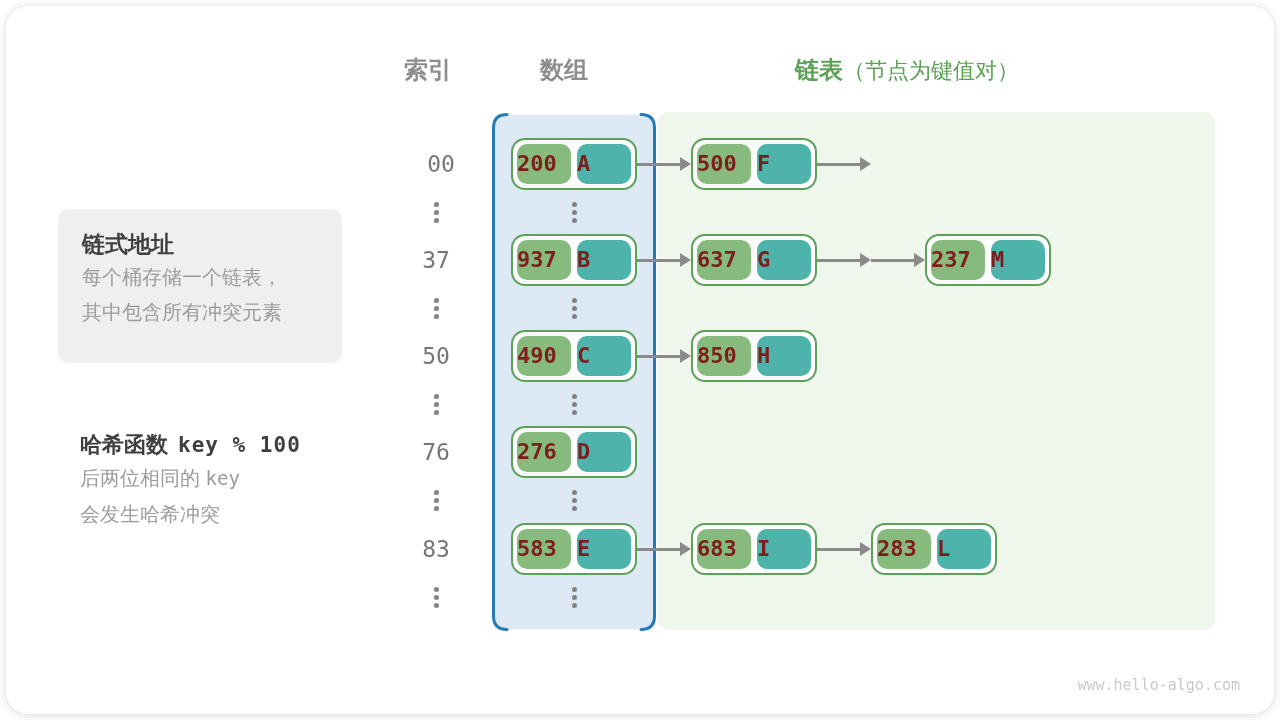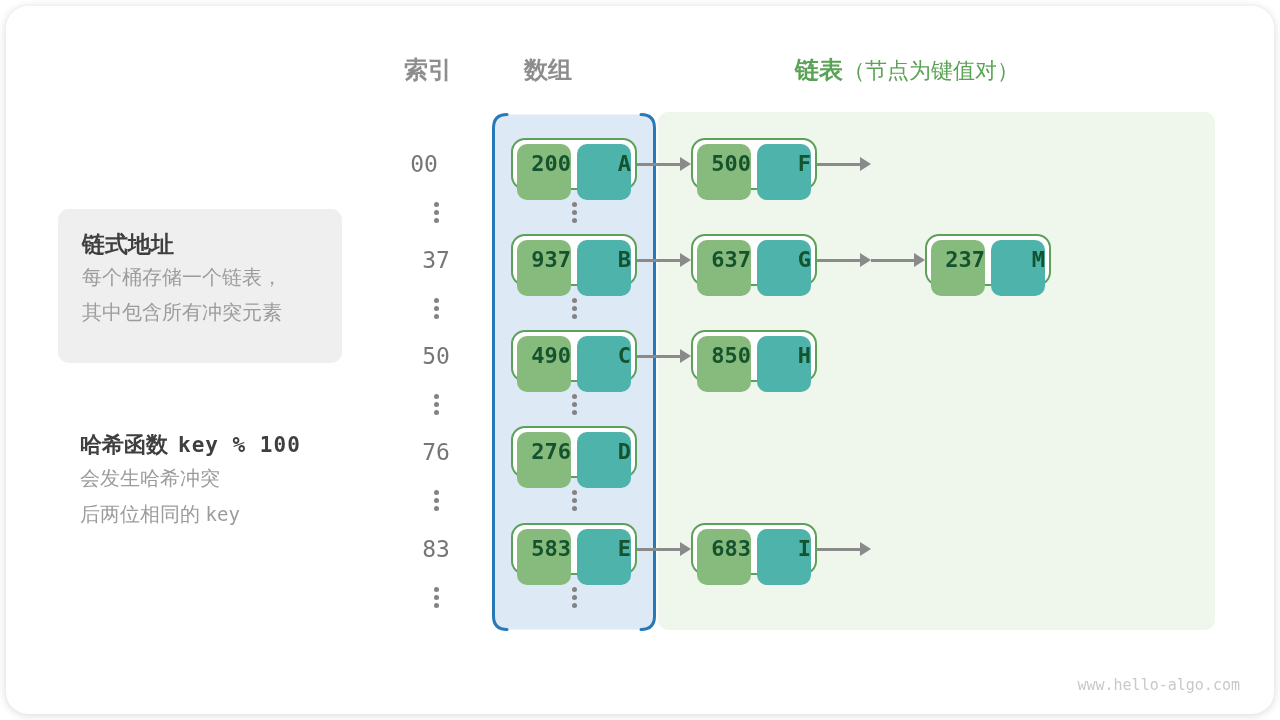--- a/index.html
+++ b/index.html
@@ -5,21 +5,21 @@
   html,body{margin:0;padding:0;background:#ffffff;}
   body{width:1280px;height:720px;position:relative;overflow:hidden;
        font-family:"Liberation Sans",sans-serif;}
   .canvas{position:absolute;left:6px;top:6px;width:1268px;height:708px;
           background:#ffffff;border-radius:22px;
           box-shadow:0 1px 8px rgba(0,0,0,0.16);}
   
   .hdr{position:absolute;top:48px;height:32px;line-height:32px;
        font-weight:700;font-size:24px;color:#8d8d8d;}
   .hdr-index{left:387px;width:70px;text-align:center;}
-  .hdr-array{left:518px;width:80px;}
+  .hdr-array{left:518px;width:80px;text-align:center;}
   .hdr-list{left:789px;white-space:nowrap;color:var(--header-green);}
   .hdr-list .anno{font-weight:400;font-size:22px;}
   
   .info-box{position:absolute;left:52px;top:203px;width:284px;height:154px;
             background:#efefef;border-radius:11px;box-sizing:border-box;
             padding:20px 24px;}
   .info-title{font-size:23px;font-weight:700;color:#3f3f3f;}
   .info-line{font-size:20px;color:#9c9c9c;line-height:35px;}
   .info-line:first-of-type{margin-top:12px;}
   
@@ -35,22 +35,22 @@
   .array-box .fill{fill:var(--array-fill);}
   .array-box .stroke{fill:none;stroke:var(--array-border);stroke-width:3;
                      stroke-linecap:round;}
   .list-panel{position:absolute;left:652px;top:106px;width:557px;height:518px;
               background:var(--list-panel-bg);border-radius:10px;}
   
   .node-row{position:absolute;left:505px;display:flex;height:52px;}
   .node{display:inline-flex;gap:6px;padding:4px;box-sizing:border-box;
         height:52px;background:#ffffff;border:2px solid var(--node-border);
         border-radius:14px;}
-  .node .key,.node .val{width:54px;height:56px;line-height:40px;
-        border-radius:10px;text-align:right;color:#14532d;
+  .node .key,.node .val{width:54px;height:40px;line-height:40px;
+        border-radius:10px;text-align:left;color:#7f1d1d;
         font-family:"DejaVu Sans Mono",monospace;font-size:22px;font-weight:700;}
   .node .key{background:var(--node-key-bg);}
   .node .val{background:var(--node-value-bg);}
   .arrow{width:54px;height:52px;position:relative;flex:none;}
   .arrow::before{content:'';position:absolute;left:0;right:8px;top:24.5px;
         height:3px;background:var(--arrow-gray);}
   .arrow::after{content:'';position:absolute;right:0;top:19px;width:0;height:0;
         border-left:11px solid var(--arrow-gray);
         border-top:7px solid transparent;border-bottom:7px solid transparent;}
   
@@ -72,34 +72,34 @@
   <div class="hdr hdr-list"><span>链表</span><span class="anno">（节点为键值对）</span></div>
 
   <div class="info-box">
     <div class="info-title">链式地址</div>
     <div class="info-line">每个桶存储一个链表，</div>
     <div class="info-line">其中包含所有冲突元素</div>
   </div>
 
   <div class="hash-note">
     <div class="hash-title"><span>哈希函数</span><span class="mono">key % 100</span></div>
+    <div class="hash-line"><span>后两位相同的</span> <span class="mono">key</span></div>
     <div class="hash-line">会发生哈希冲突</div>
-    <div class="hash-line"><span>后两位相同的</span> <span class="mono">key</span></div>
   </div>
 
   <svg class="array-box" width="164" height="518" viewBox="0 0 164 518">
     <rect class="fill" x="1.5" y="1.5" width="161" height="515" rx="13"></rect>
     <path class="stroke" d="M15 1.5 Q1.5 1.5 1.5 15 L1.5 503 Q1.5 516.5 15 516.5"></path>
     <path class="stroke" d="M149 1.5 Q162.5 1.5 162.5 15 L162.5 503 Q162.5 516.5 149 516.5"></path>
   </svg>
 
   <div class="list-panel"></div>
 
   <div id="diagram">
-      <div class="idx" style="left:388px;top:143px">00</div>
+      <div class="idx" style="left:405px;top:143px">00</div>
       <div class="node-row" style="top:132px">
         <span class="node">
           <span class="key">200</span>
           <span class="val">A</span>
         </span>
         <span class="arrow"></span>
         <span class="node">
           <span class="key">500</span>
           <span class="val">F</span>
         </span>
@@ -187,20 +187,24 @@
         <span class="node">
           <span class="key">583</span>
           <span class="val">E</span>
         </span>
         <span class="arrow"></span>
         <span class="node">
           <span class="key">683</span>
           <span class="val">I</span>
         </span>
         <span class="arrow"></span>
+        <span class="node">
+          <span class="key">283</span>
+          <span class="val">L</span>
+        </span>
       </div>
       <div class="vdots" style="left:427.5px;top:581px">
         <i></i>
         <i></i>
         <i></i>
       </div>
       <div class="vdots" style="left:565.5px;top:581px">
         <i></i>
         <i></i>
         <i></i>

